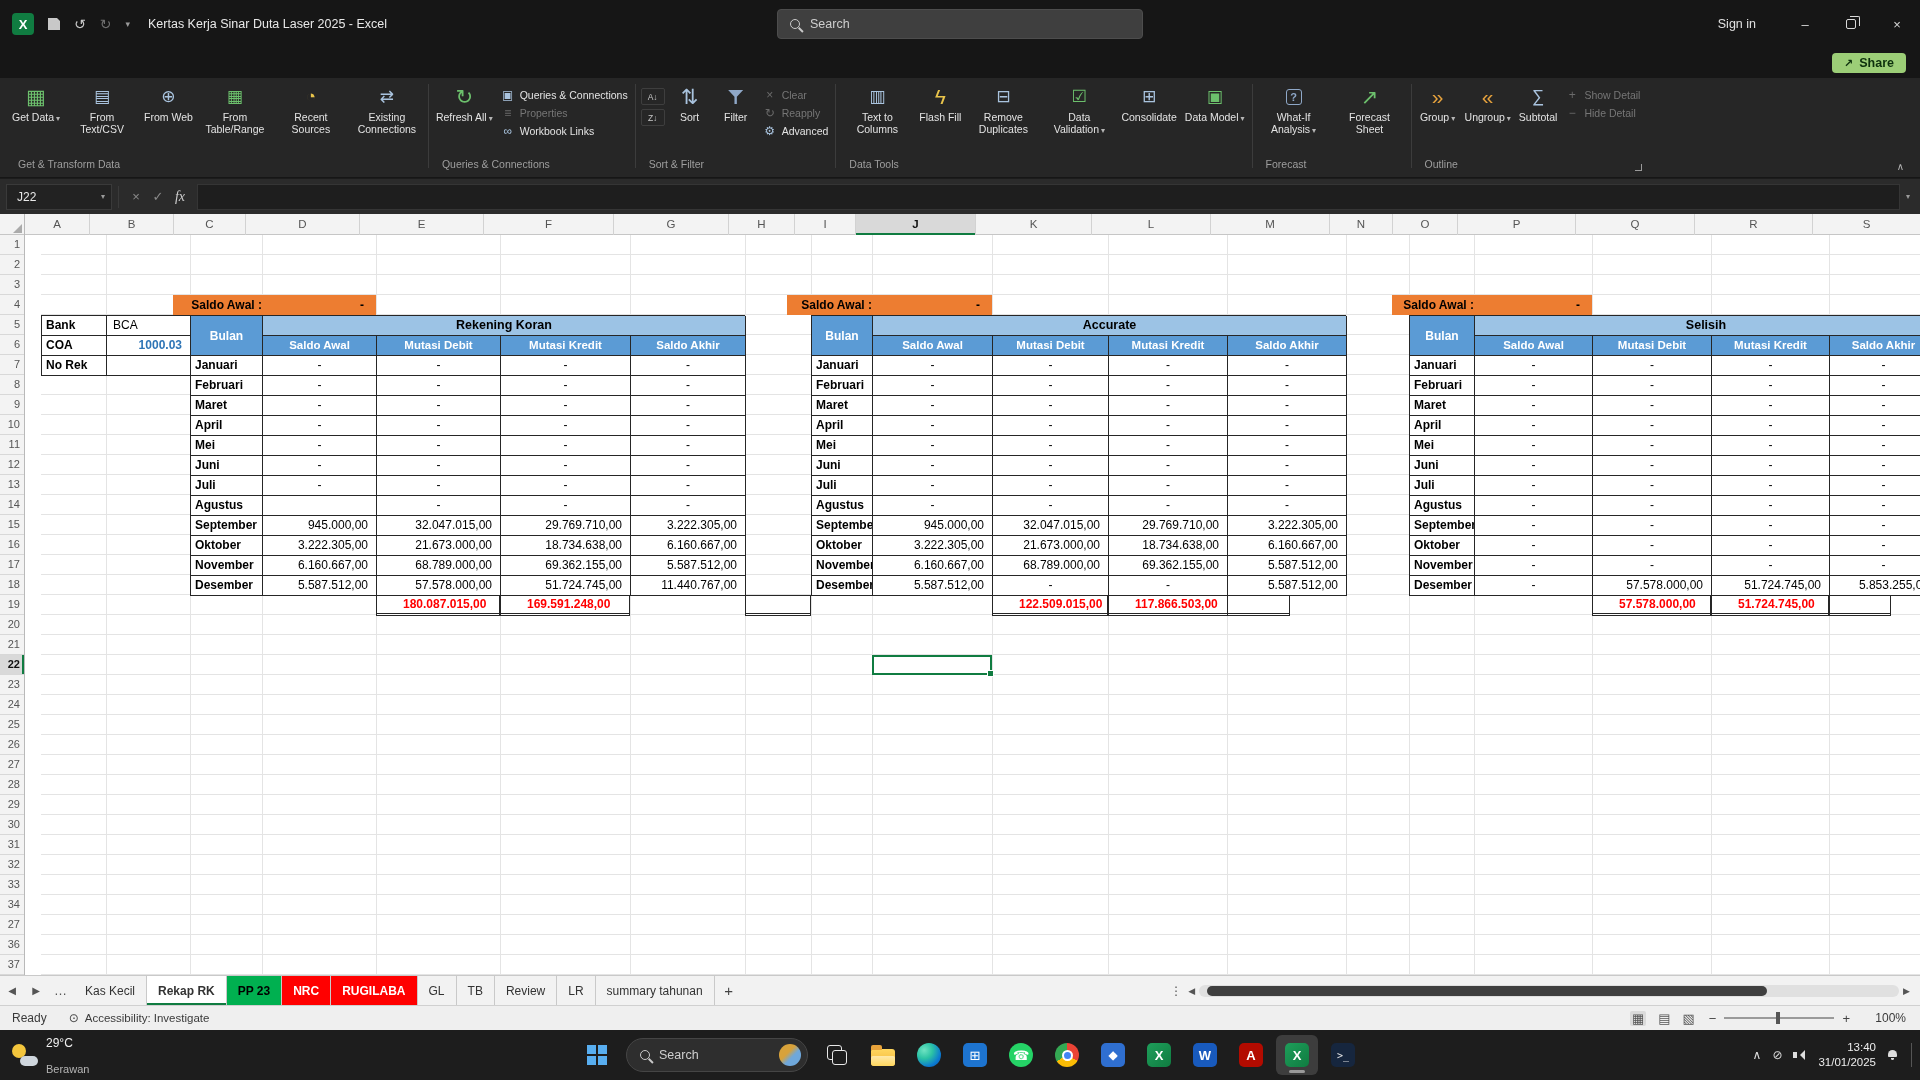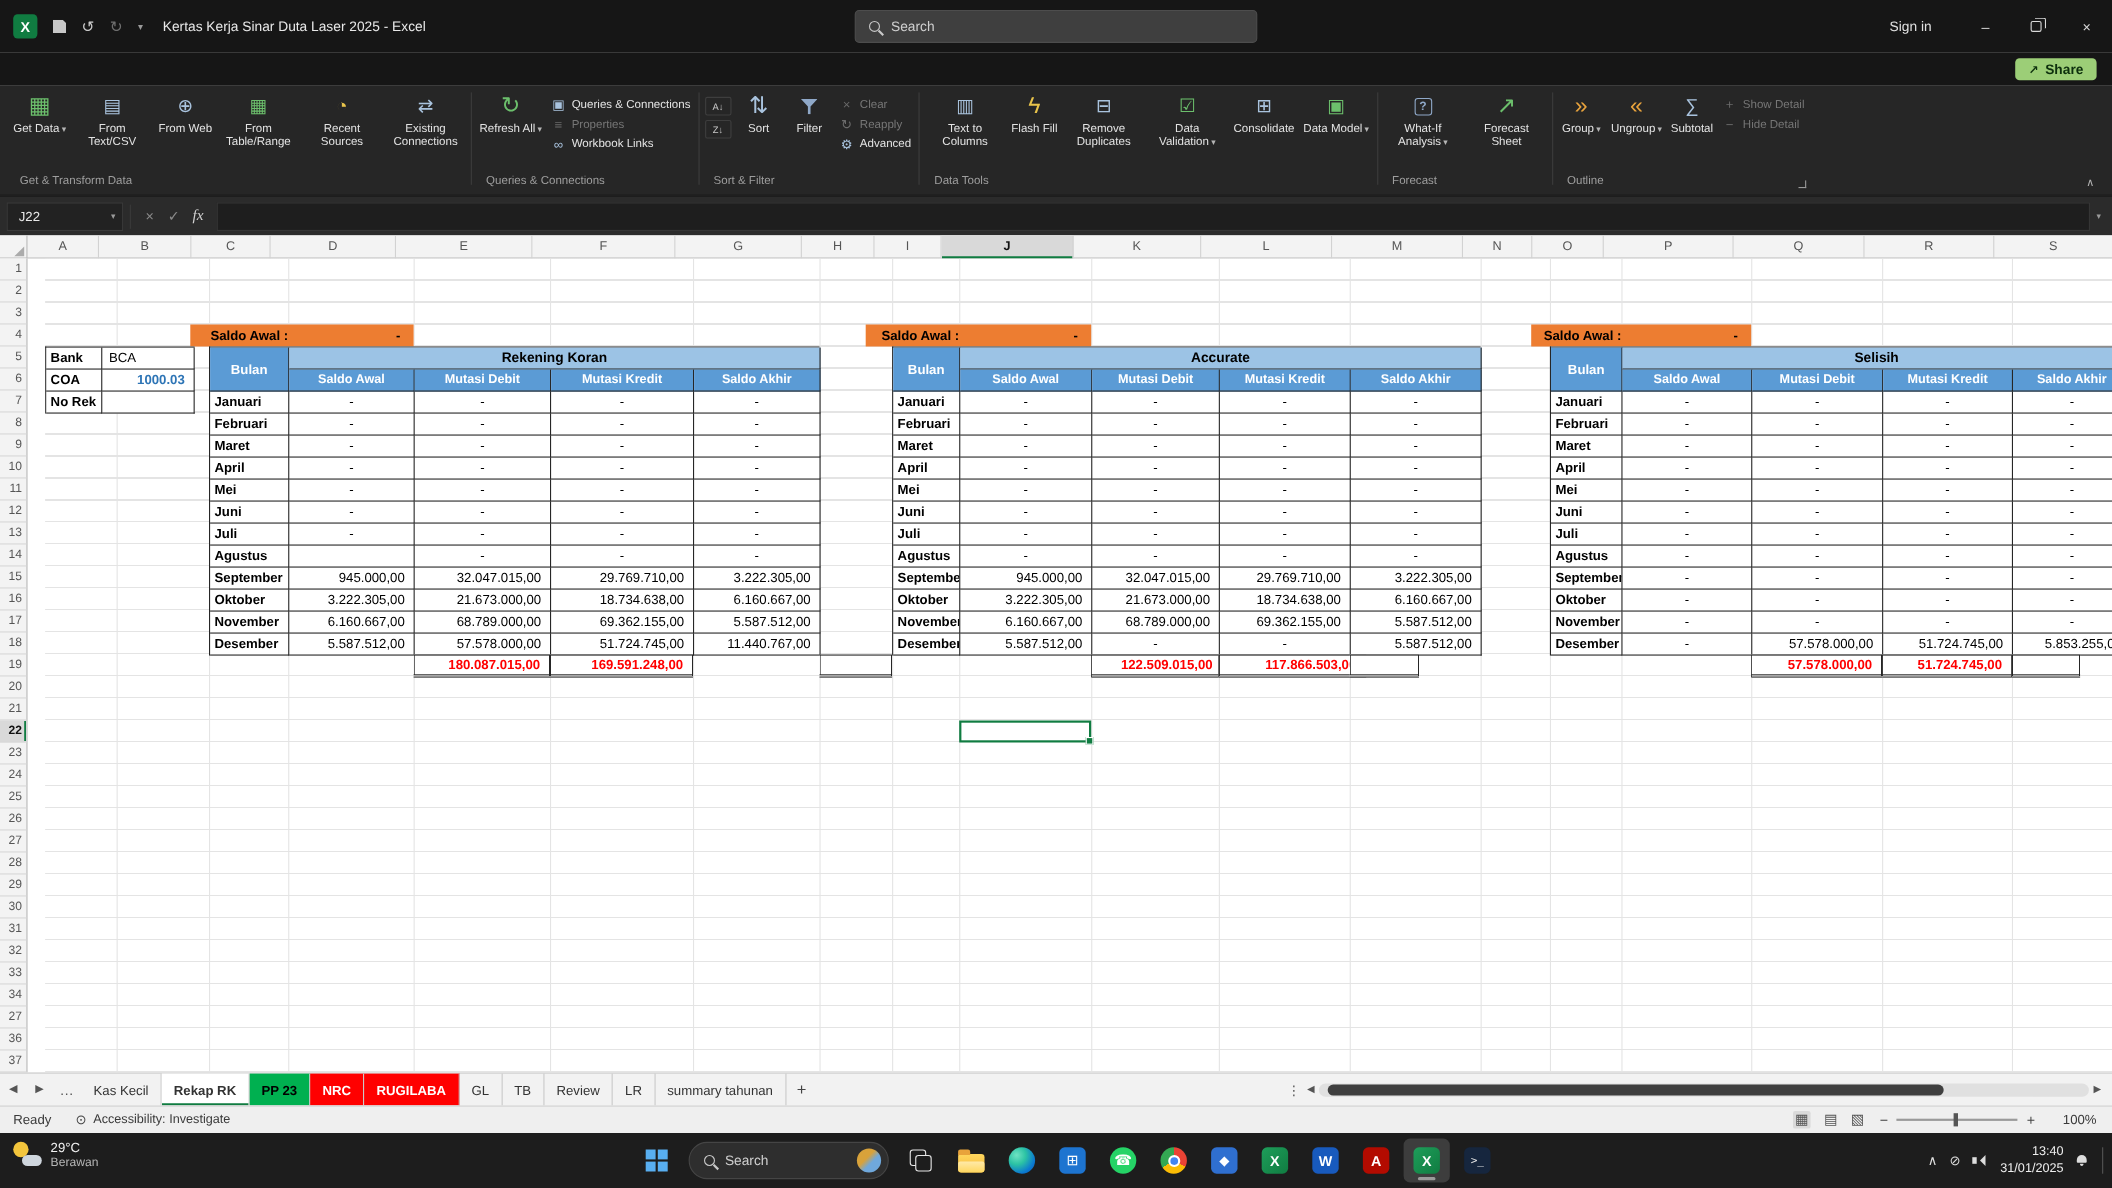--- a/index.html
+++ b/index.html
@@ -93,41 +93,41 @@
 
   .saldo { position: absolute; top: 60px; height: 20px; background: #ED7D31; display: flex; z-index: 2; font-size: 12px; }
   .slab { flex: 1; text-align: right; font-weight: bold; line-height: 20px; color: #000; }
   .sval { text-align: right; padding-right: 12px; font-weight: bold; line-height: 20px; color: #000; flex: none; }
   .s1 { left: 132px; width: 203px; } .s1 .sval { width: 114px; }
   .s2 { left: 746px; width: 205px; } .s2 .sval { width: 120px; }
   .s3 { left: 1351px; width: 200px; } .s3 .sval { width: 118px; }
 
   .info { position: absolute; left: 0; top: 80px; border-top: 1px solid #262626; border-left: 1px solid #262626; background: #fff; z-index: 2; font-size: 12px; }
   .irow { display: flex; height: 20px; }
-  .ilab { width: 51px; border-right: 1px solid #262626; border-bottom: 1px solid #262626; font-weight: bold; padding-left: 4px; line-height: 19px; }
+  .ilab { width: 65px; border-right: 1px solid #262626; border-bottom: 1px solid #262626; font-weight: bold; padding-left: 4px; line-height: 19px; }
   .ival { width: 84px; border-right: 1px solid #262626; border-bottom: 1px solid #262626; padding-left: 6px; line-height: 19px; }
   .ival.blue { color: #2E75B6; font-weight: bold; text-align: right; padding-right: 8px; }
 
   .btab { position: absolute; top: 80px; border-top: 1px solid #262626; border-left: 1px solid #262626; background: #fff; z-index: 2; }
   .b1 { left: 149px; width: 555px; } .b2 { left: 770px; width: 535px; } .b3 { left: 1368px; width: 528px; }
   .bhead { display: flex; height: 40px; }
   .bulan { background: #5B9BD5; color: #fff; font-weight: bold; font-size: 12px; display: flex; align-items: center; justify-content: center; border-right: 1px solid #262626; border-bottom: 1px solid #262626; flex: none; }
   .bright { flex: 1; display: flex; flex-direction: column; }
   .btitle { height: 20px; background: #9CC3E5; color: #000; font-weight: bold; font-size: 12.5px; text-align: center; line-height: 19px; border-right: 1px solid #262626; border-bottom: 1px solid #262626; }
   .bsubs { display: flex; height: 20px; }
   .bsubs span { background: #5B9BD5; color: #fff; font-weight: bold; font-size: 11.5px; text-align: center; line-height: 19px; border-right: 1px solid #262626; border-bottom: 1px solid #262626; flex: none; overflow: hidden; white-space: nowrap; }
   .mrow { display: flex; height: 20px; }
   .mcell { font-weight: bold; font-size: 12px; padding-left: 4px; line-height: 19px; border-right: 1px solid #262626; border-bottom: 1px solid #262626; overflow: hidden; white-space: nowrap; flex: none; }
   .vcell { font-size: 12px; text-align: right; padding-right: 8px; line-height: 19px; border-right: 1px solid #262626; border-bottom: 1px solid #262626; overflow: hidden; white-space: nowrap; flex: none; }
   .vcell.dash { text-align: center; padding-right: 0; }
   .b1 .mcell, .b1 .bulan { width: 72px; } .b1 .c1 { width: 114px; } .b1 .c2 { width: 124px; } .b1 .c3 { width: 130px; } .b1 .c4 { width: 115px; }
   .b2 .mcell, .b2 .bulan { width: 61px; } .b2 .c1 { width: 120px; } .b2 .c2 { width: 116px; } .b2 .c3 { width: 119px; } .b2 .c4 { width: 119px; }
   .b3 .mcell, .b3 .bulan { width: 65px; } .b3 .c1 { width: 118px; } .b3 .c2 { width: 119px; } .b3 .c3 { width: 118px; } .b3 .c4 { width: 108px; }
 
-  .tot { position: absolute; top: 360px; height: 21px; background: #fff; border: 1px solid #262626; border-bottom: 3px double #262626; color: #FF0000; font-weight: bold; font-size: 12px; text-align: right; padding-right: 8px; line-height: 17px; z-index: 3; padding-left: 26px; }
+  .tot { position: absolute; top: 360px; height: 21px; background: #fff; border: 1px solid #262626; border-bottom: 3px double #262626; color: #FF0000; font-weight: bold; font-size: 12px; padding-right: 8px; line-height: 17px; z-index: 3; padding-left: 26px; }
   .tot.empty { color: transparent; }
   .t1a { left: 335px; width: 124px; } .t1b { left: 459px; width: 130px; } .t1c { left: 704px; width: 66px; }
   .t2a { left: 951px; width: 116px; } .t2b { left: 1067px; width: 134px; } .t2c { left: 1186px; width: 63px; }
   .t3a { left: 1551px; width: 119px; } .t3b { left: 1670px; width: 118px; } .t3c { left: 1788px; width: 62px; }
 
   .selbox { position: absolute; left: 831px; top: 420px; width: 120px; height: 20px; border: 2px solid #107C41; z-index: 5; background: transparent; }
   .fillhandle { position: absolute; right: -4px; bottom: -4px; width: 7px; height: 7px; background: #107C41; border: 1.5px solid #fff; }
 
   
   .tabsbar { position: absolute; left: 0; top: 975px; width: 100%; height: 30px; background: #f2f2f2; border-top: 1px solid #c9c9c9; display: flex; align-items: stretch; font-size: 12px; color: #333; }
@@ -157,21 +157,21 @@
   .zslider::before { content: ""; position: absolute; left: 50%; top: -3px; width: 1px; height: 8px; background: #8a8a8a; }
   .zthumb { position: absolute; left: 52px; top: -5px; width: 4px; height: 12px; background: #555; }
   .zpct { width: 48px; text-align: right; margin-right: 14px; }
 
   
   .taskbar { position: absolute; left: 0; top: 1030px; width: 100%; height: 50px; background: #1d1d1d; }
   .weather { position: absolute; left: 10px; top: 6px; display: flex; align-items: center; gap: 8px; }
   .wicon { width: 28px; height: 28px; position: relative; }
   .wsun { position: absolute; left: 2px; top: 2px; width: 14px; height: 14px; border-radius: 50%; background: #f3c53c; }
   .wcloud { position: absolute; right: 0; bottom: 4px; width: 18px; height: 10px; border-radius: 6px; background: #cfd6dd; }
-  .wtxt { display: flex; flex-direction: column; line-height: 1.25; }
+  .wtxt { display: flex; flex-direction: column; line-height: 1.25; gap: 12px; }
   .wtemp { color: #f0f0f0; font-size: 12px; }
   .wcond { color: #b5b5b5; font-size: 11px; }
   .centerdock { position: absolute; left: 576px; top: 0; height: 50px; display: flex; align-items: center; gap: 4px; }
   .app { width: 42px; height: 40px; border-radius: 6px; display: flex; align-items: center; justify-content: center; position: relative; }
   .app.active { background: #3d3d3d; }
   .app.active::after { content: ""; position: absolute; bottom: 2px; left: 50%; transform: translateX(-50%); width: 16px; height: 3px; border-radius: 2px; background: #9a9a9a; }
   .start { width: 20px; height: 20px; display: grid; grid-template-columns: 9px 9px; grid-template-rows: 9px 9px; gap: 2px; }
   .start i { background: #58aef0; }
   .tsearch { width: 182px; height: 34px; border-radius: 17px; background: #2e2e2e; border: 1px solid #454545; display: flex; align-items: center; gap: 9px; padding: 0 6px 0 13px; color: #cfcfcf; font-size: 12.5px; margin: 0 4px; }
   .shl { width: 22px; height: 22px; border-radius: 50%; margin-left: auto; background: linear-gradient(135deg, #d8a23a 40%, #6fa8dc 60%); }

